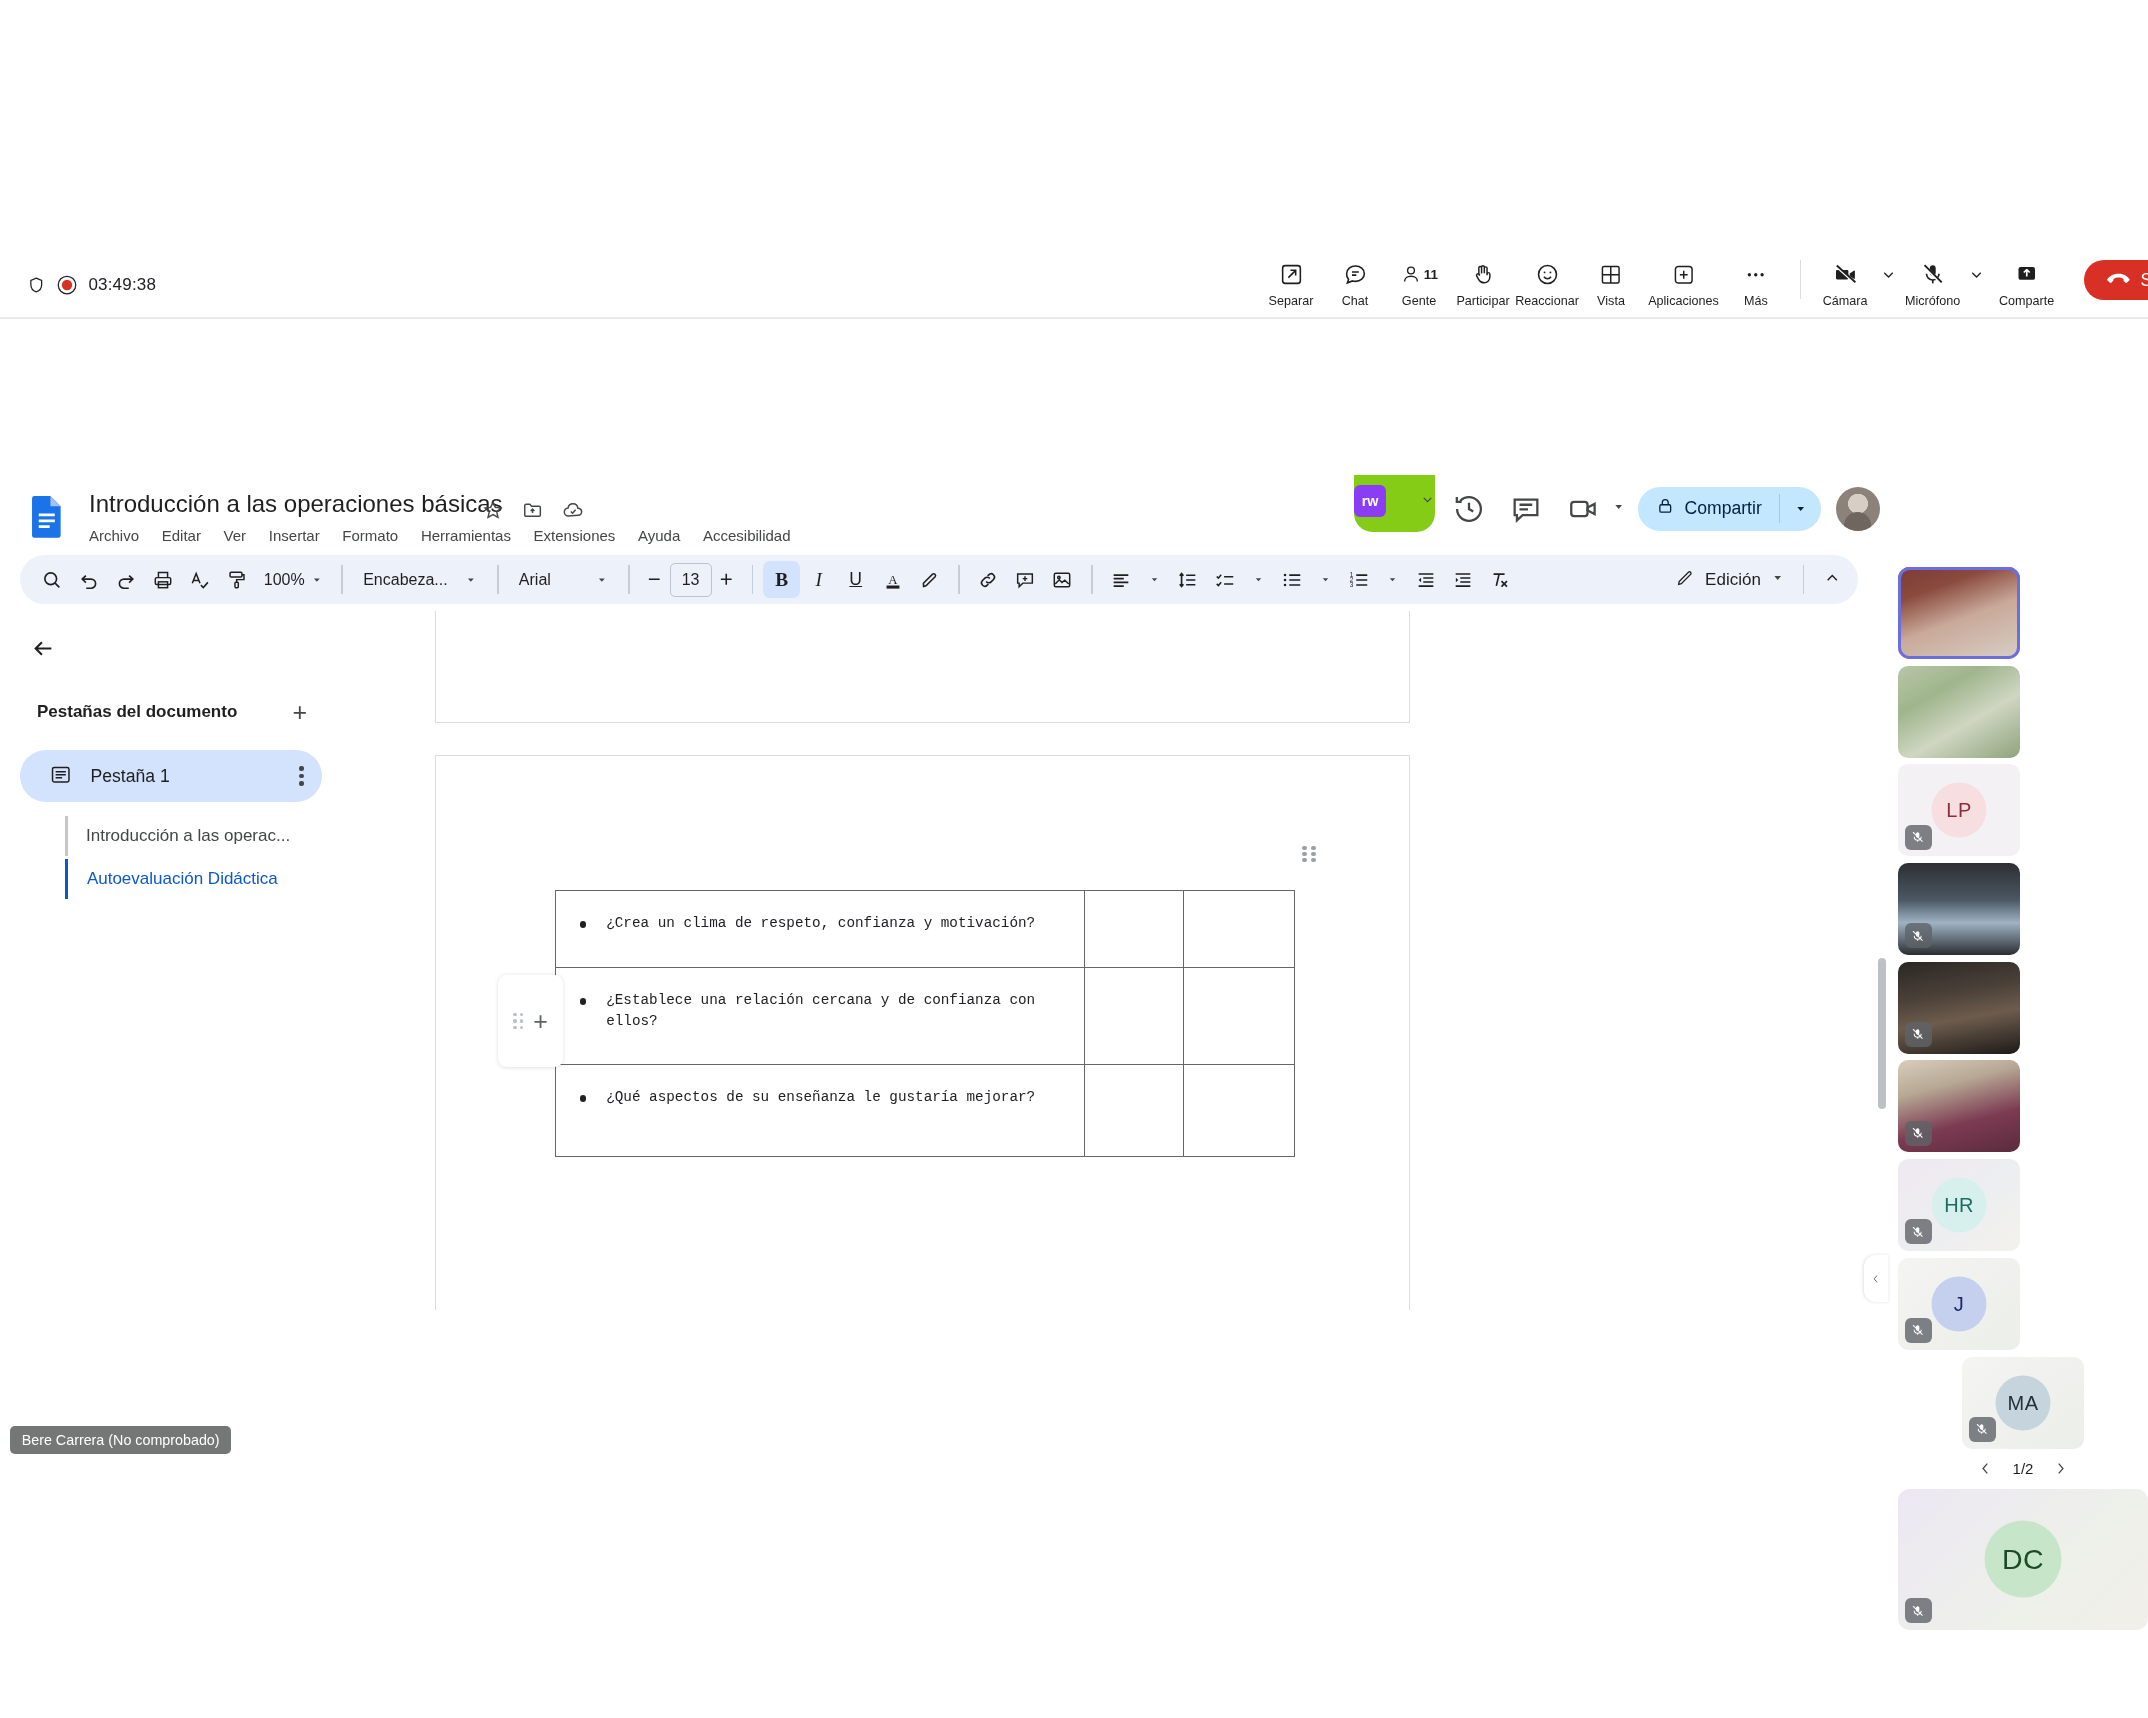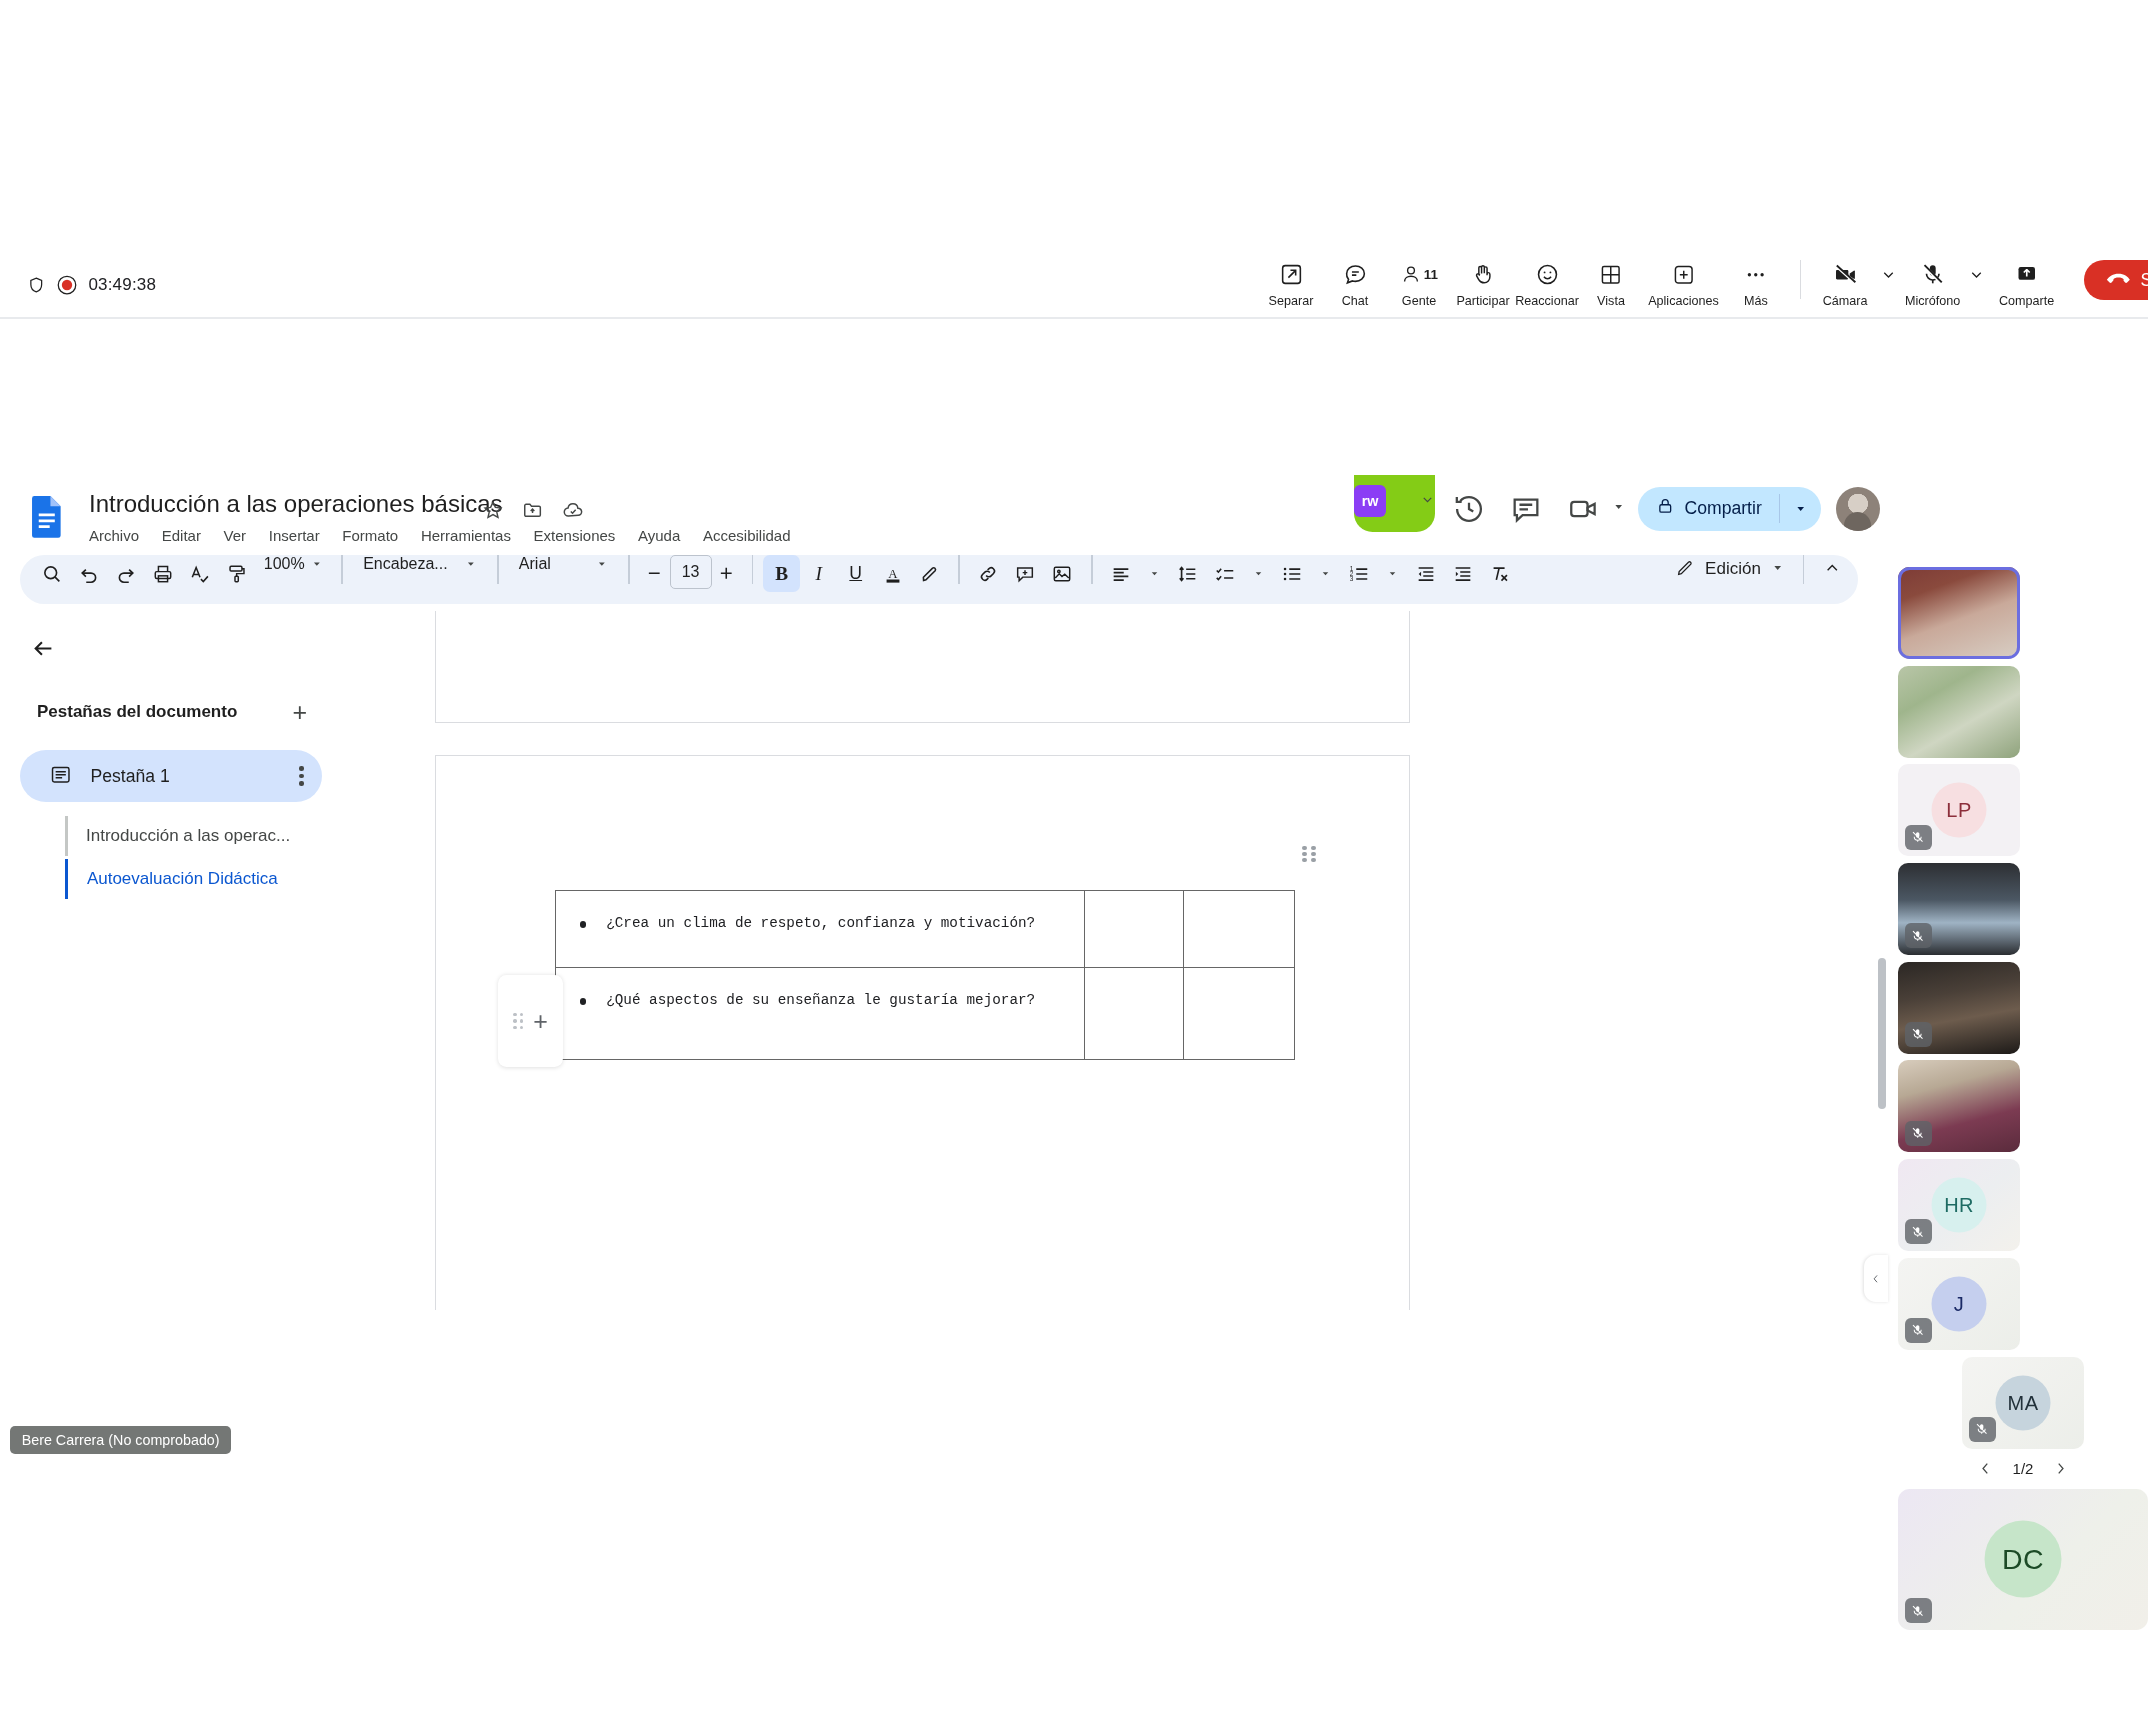--- a/index.html
+++ b/index.html
@@ -82,21 +82,21 @@
     width:44px; height:44px; border-radius:50%; margin-left:15px; cursor:pointer;
     background:radial-gradient(circle at 50% 38%, #d7cfc6 0 28%, #8d8279 29% 100%);
     overflow:hidden; position:relative;
   }
   .avatar-top::after{ content:""; position:absolute; left:8.4px; top:25px; width:27px; height:25px;
     border-radius:13.4px 13.4px 0 0; background:#6e665f;}
 
   
   .docs-toolbar {
     position:absolute; left:20px; top:555px; width:1838px; height:49px;
-    background:#edf2fa; border-radius:25px; display:flex; align-items:flex-start; padding:0 13.4px;
+    background:#edf2fa; border-radius:25px; display:flex; align-items:center; padding:0 13.4px;
   }
   .tb { height:37px; min-width:37px; display:flex; align-items:center; justify-content:center;
         border-radius:6.7px; cursor:pointer; color:#1f1f1f; }
   .tb.sm { min-width:30px; }
   .tb-sep { width:1.7px; height:28.5px; background:#c5cdd8; margin:0 10px; }
   .zoom-box { display:flex; align-items:center; gap:6.7px; padding:0 8.4px; font-size:16px; color:#1f1f1f; cursor:pointer; }
   .style-box { display:flex; align-items:center; justify-content:space-between; width:134px; padding:0 10px; font-size:16px; color:#1f1f1f; cursor:pointer; }
   .font-box { display:flex; align-items:center; justify-content:space-between; width:109px; padding:0 10px; font-size:16px; color:#1f1f1f; cursor:pointer; }
   .fsize-in { width:42px; height:34px; border:1.3px solid #bcc3cd; border-radius:5px; background:#edf2fa;
               text-align:center; font-size:16px; color:#1f1f1f; line-height:32px; cursor:text; }
@@ -729,20 +729,30 @@
           <td class="c1" style="height:77px">
             <div class="qcell">
               <span class="bullet"></span>
               <span class="qtxt">¿Crea un clima de respeto, confianza y motivación?</span>
             </div>
           </td>
           <td class="c2"></td>
           <td class="c3"></td>
         </tr>
         <tr>
+          <td class="c1" style="height:97px">
+            <div class="qcell">
+              <span class="bullet"></span>
+              <span class="qtxt">¿Establece una relación cercana y de confianza con ellos?</span>
+            </div>
+          </td>
+          <td class="c2"></td>
+          <td class="c3"></td>
+        </tr>
+        <tr>
           <td class="c1" style="height:92px">
             <div class="qcell">
               <span class="bullet"></span>
               <span class="qtxt">¿Qué aspectos de su enseñanza le gustaría mejorar?</span>
             </div>
           </td>
           <td class="c2"></td>
           <td class="c3"></td>
         </tr>
       </tbody>

